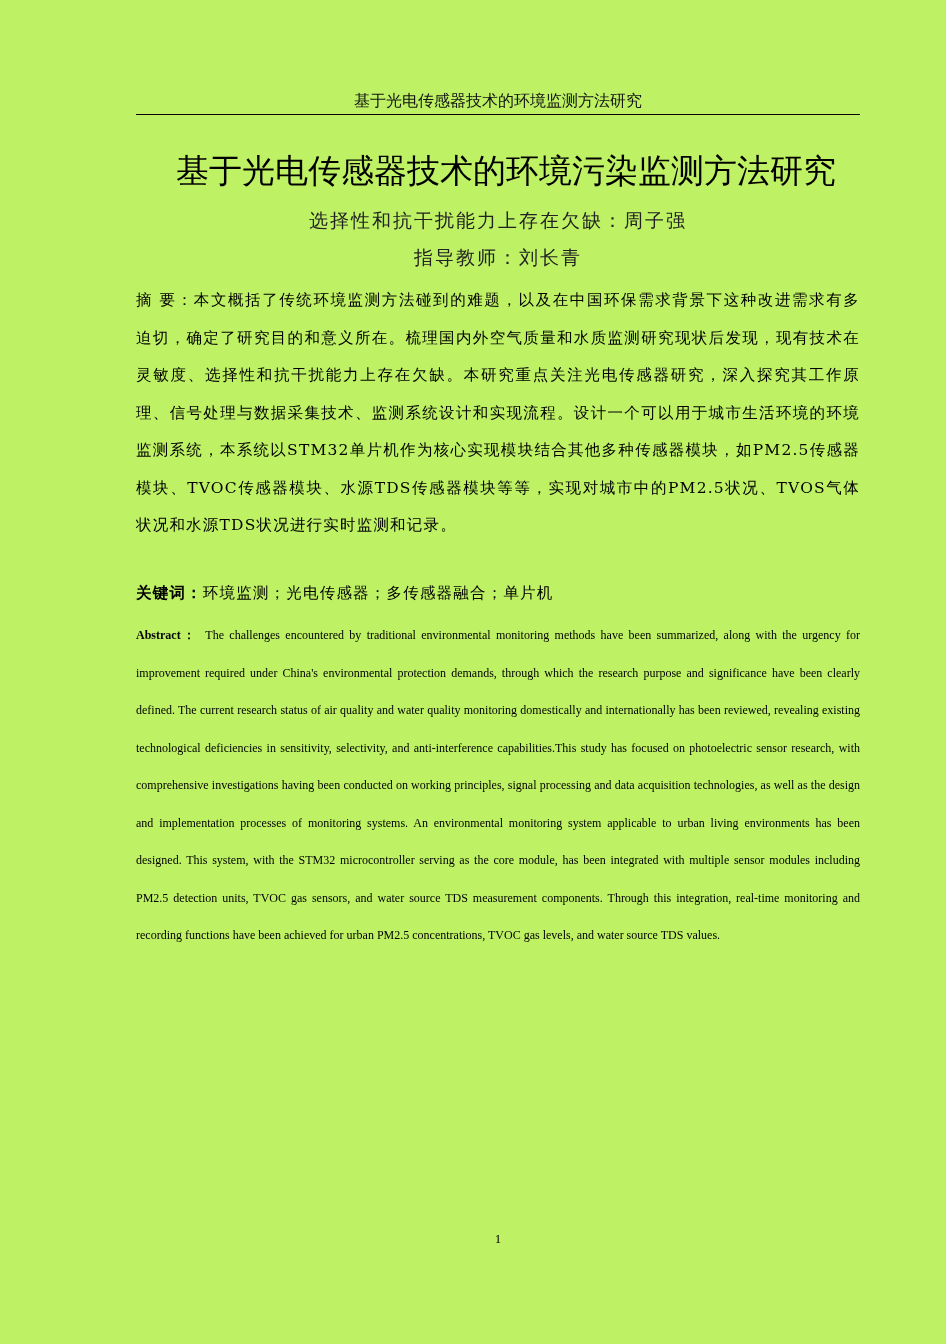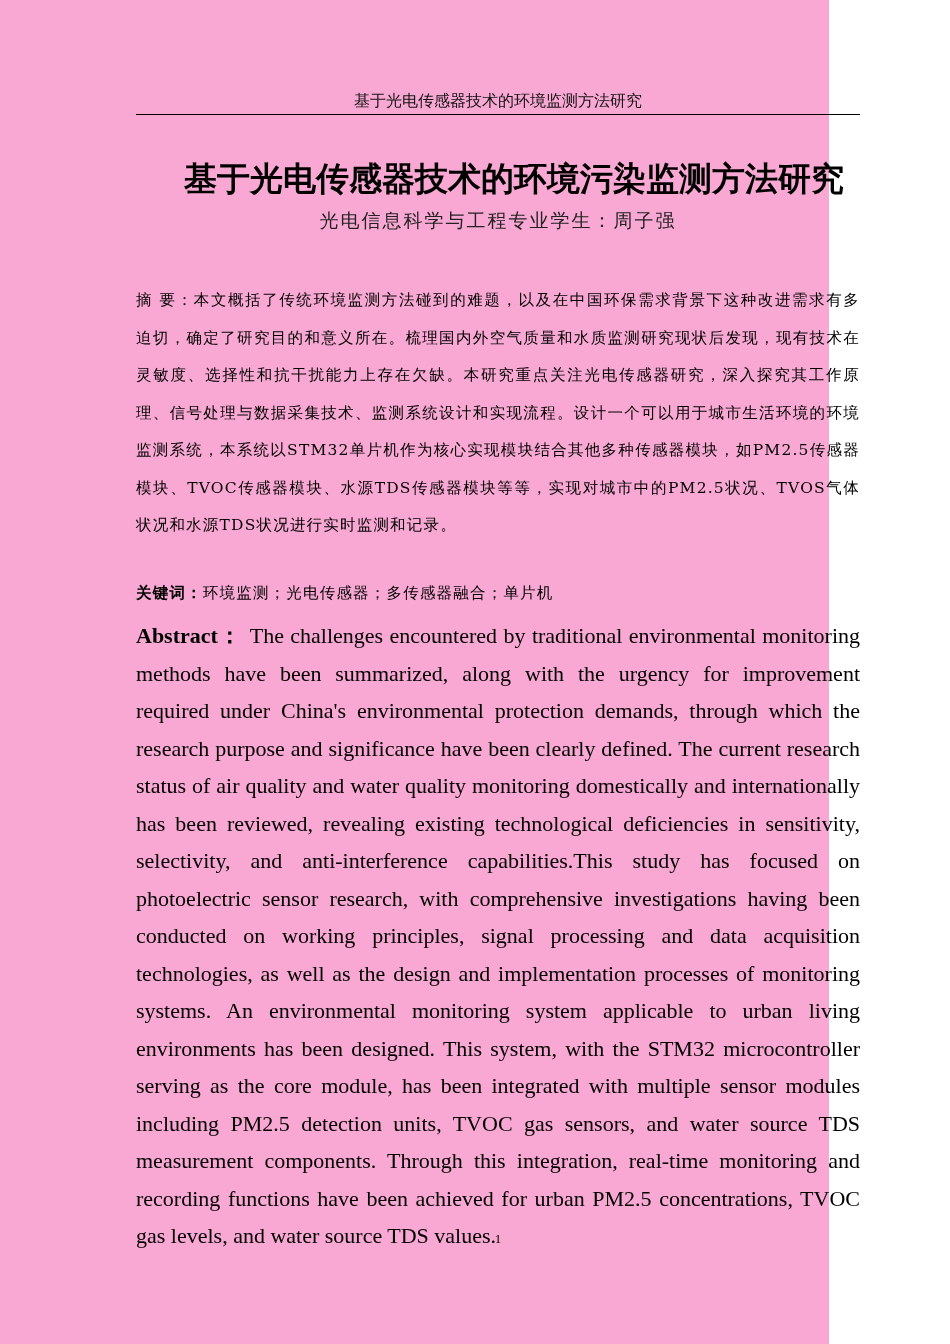--- a/index.html
+++ b/index.html
@@ -1,17 +1,17 @@
 <!DOCTYPE html>
 <html><head>
   <meta charset="utf-8">
   <style>
     html, body { margin: 0; padding: 0; background: #ffffff; }
     body { width: 950px; height: 1344px; position: relative; overflow: hidden; color: #000; }
-    .page { position: absolute; left: 0; top: 0; width: 829px; height: 1344px; background: #f9a8d4; }
+    .page { position: absolute; left: 0; top: 0; width: 946px; height: 1344px; background: #bef264; }
     .running-header {
       position: absolute; left: 136px; width: 724px; top: 90px;
       text-align: center; font-family: "DejaVu Serif", "Liberation Serif", serif;
       font-size: 16px; line-height: 22px; color: #111;
     }
     .header-rule {
       position: absolute; left: 136px; width: 724px; top: 114px; height: 0;
       border-top: 1.5px solid #000;
     }
     .title {
@@ -34,40 +34,41 @@
     .cn-abstract .label { font-weight: normal; }
     .keywords {
       position: absolute; left: 136px; width: 724px; top: 578px;
       font-family: Liberation Serif, serif;
       font-size: 15.5px; line-height: 30px; letter-spacing: 1.2px;
     }
     .keywords .label { font-weight: bold; }
     .en-abstract {
       position: absolute; left: 136px; width: 724px; top: 617px;
       font-family: "Liberation Serif", "DejaVu Serif", serif;
-      font-size: 22px; line-height: 37.5px; text-align: justify;
+      font-size: 12px; line-height: 37.5px; text-align: justify;
     }
     .en-abstract .label { font-weight: bold; }
     .en-abstract .first-line-gap { display: inline-block; width: 8px; }
     .page-number {
       position: absolute; left: 136px; width: 724px; top: 1230px;
       text-align: center; font-family: "Liberation Serif", "DejaVu Serif", serif;
       font-size: 13px; line-height: 18px;
     }
   </style>
 </head>
 <body>
 
 <div class="page">
   <div class="running-header">基于光电传感器技术的环境监测方法研究</div>
   <div class="header-rule"></div>
 
-  <h1 class="title" style="margin:16px;font-weight:bold;">基于光电传感器技术的环境污染监测方法研究</h1>
+  <h1 class="title" style="margin:8px;font-weight:normal;">基于光电传感器技术的环境污染监测方法研究</h1>
 
-  <div class="author">光电信息科学与工程专业学生：周子强</div>
+  <div class="author">选择性和抗干扰能力上存在欠缺：周子强</div>
+  <div class="advisor">指导教师：刘长青</div>
 
   <div class="cn-abstract">
     <span class="label">摘 要：</span><span>本文概括了传统环境监测方法碰到的难题，以及在中国环保需求背景下这种改进需求有多迫切，确定了研究目的和意义所在。梳理国内外空气质量和水质监测研究现状后发现，现有技术在灵敏度、选择性和抗干扰能力上存在欠缺。本研究重点关注光电传感器研究，深入探究其工作原理、信号处理与数据采集技术、监测系统设计和实现流程。设计一个可以用于城市生活环境的环境监测系统，本系统以STM32单片机作为核心实现模块结合其他多种传感器模块，如PM2.5传感器模块、TVOC传感器模块、水源TDS传感器模块等等，实现对城市中的PM2.5状况、TVOS气体状况和水源TDS状况进行实时监测和记录。</span>
   </div>
 
   <div class="keywords">
     <span class="label">关键词：</span><span>环境监测；光电传感器；多传感器融合；单片机</span>
   </div>
 
   <div class="en-abstract">

